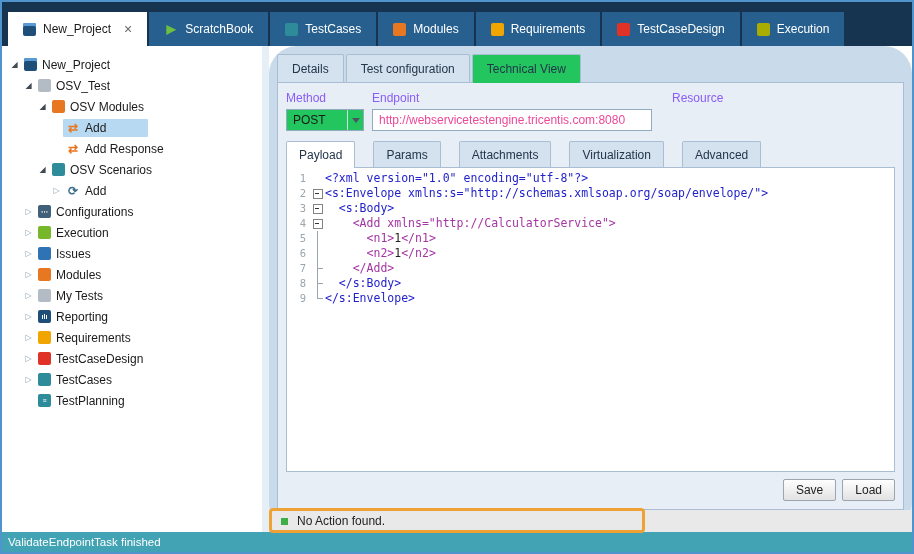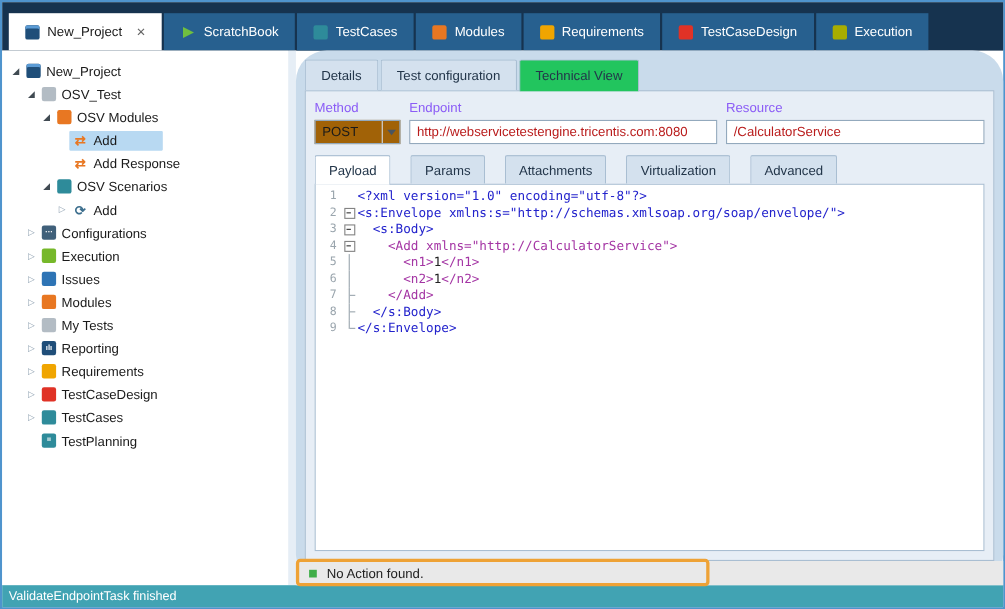--- a/index.html
+++ b/index.html
@@ -27,27 +27,27 @@
   .splitter{flex:0 0 7px;background:#e6eef6;}
   .main{flex:1;background:#c9dbeb;display:flex;flex-direction:column;min-width:0;border-radius:28px;}
   
   .subtabs{flex:0 0 auto;display:flex;gap:2px;padding:8px 8px 0;position:relative;z-index:2;}
   .stab{padding:7px 14px 6px;background:#d4e1ee;border:1px solid #a9bed2;border-bottom:none;border-radius:2px 2px 0 0;color:#23364a;position:relative;}
   .stab.active{background:#22c55e;margin-bottom:-1px;padding-bottom:7px;}
   .panel{flex:1;margin:0 8px;background:#e7eef6;border:1px solid #a9bed2;padding:8px;display:flex;flex-direction:column;min-height:0;}
   
   .formrow{flex:0 0 auto;display:flex;gap:8px;margin-bottom:10px;}
   .fgroup{display:flex;flex-direction:column;gap:4px;}
-  .fg-res{flex:1;}
+  .fg-res{flex:1;margin-left:12px;}
   .flabel{color:#8b5cf6;}
-  .select{width:78px;height:22px;background:#a16207;border:1px solid #93a9bd;display:flex;align-items:center;}
+  .select{width:78px;height:22px;background:#22c55e;border:1px solid #93a9bd;display:flex;align-items:center;}
   .select .val{flex:1;padding:0 6px;}
   .arrbox{width:16px;height:20px;display:flex;align-items:center;justify-content:center;border-left:1px solid #d4dde6;}
   .sarr{width:0;height:0;border:4px solid transparent;border-top:5px solid #4a5561;margin-top:5px;}
-  .txt{height:22px;border:1px solid #93a9bd;background:#fff;padding:0 6px;font-family:"Liberation Sans",sans-serif;font-size:12px;color:#b91c1c;outline:none;}
+  .txt{height:22px;border:1px solid #93a9bd;background:#fff;padding:0 6px;font-family:"Liberation Sans",sans-serif;font-size:12px;color:#ec4899;outline:none;}
   .ep{width:280px;}
   .fg-res .txt{width:100%;}
   
   .ptabs{flex:0 0 auto;display:flex;gap:18px;position:relative;z-index:1;}
   .ptab{padding:6px 12px 5px;background:#d4e1ee;border:1px solid #a9bed2;border-bottom:none;border-radius:2px 2px 0 0;color:#23364a;}
   .ptab.active{background:#fff;margin-bottom:-1px;padding-bottom:6px;}
   
   .editor{flex:1;background:#fff;border:1px solid #a9bed2;min-height:0;overflow:hidden;padding-top:3px;font-family:"DejaVu Sans Mono",monospace;font-size:11.5px;}
   .cline{display:flex;height:15px;line-height:15px;}
   .lnum{flex:0 0 24px;text-align:right;padding-right:5px;color:#9aa5ad;font-size:10.5px;}
@@ -249,21 +249,20 @@
                   <span class="sarr"></span>
                 </span>
             </div>
           </div>
           <div class="fgroup" data-interactable="false">
             <span class="flabel" data-interactable="false">Endpoint</span>
             <input class="txt ep" data-interactable="true" value="http://webservicetestengine.tricentis.com:8080" style="">
           </div>
           <div class="fgroup fg-res" data-interactable="false">
             <span class="flabel" data-interactable="false">Resource</span>
-            <input class="txt" data-interactable="true" value="/CalculatorService" style="">
           </div>
         </div>
 
         <div class="ptabs" data-interactable="false">
             <div class="ptab active" data-interactable="true">Payload</div>
             <div class="ptab" data-interactable="true">Params</div>
             <div class="ptab" data-interactable="true">Attachments</div>
             <div class="ptab" data-interactable="true">Virtualization</div>
             <div class="ptab" data-interactable="true">Advanced</div>
           </div>
@@ -311,20 +310,24 @@
                 <span class="ctext" data-interactable="false"><span class="c-b">  &lt;/s:Body&gt;</span></span>
               </div>
               <div class="cline" data-interactable="false">
                 <span class="lnum" data-interactable="false">9</span>
                 <span class="fold f-end" data-interactable="false"></span>
                 <span class="ctext" data-interactable="false"><span class="c-b">&lt;/s:Envelope&gt;</span></span>
               </div>
             </div>
         </div>
 
+        <div class="actions" data-interactable="false">
+          <button class="btn" data-interactable="true">Save</button>
+          <button class="btn" data-interactable="true">Load</button>
+        </div>
       </div>
 
       <div class="noerror" data-interactable="false">
         <span class="gsq" data-interactable="false"></span>
         <span class="netext" data-interactable="false">No Action found.</span>
         <div class="hl-box" data-interactable="false"></div>
       </div>
     </div>
   </div>
 

